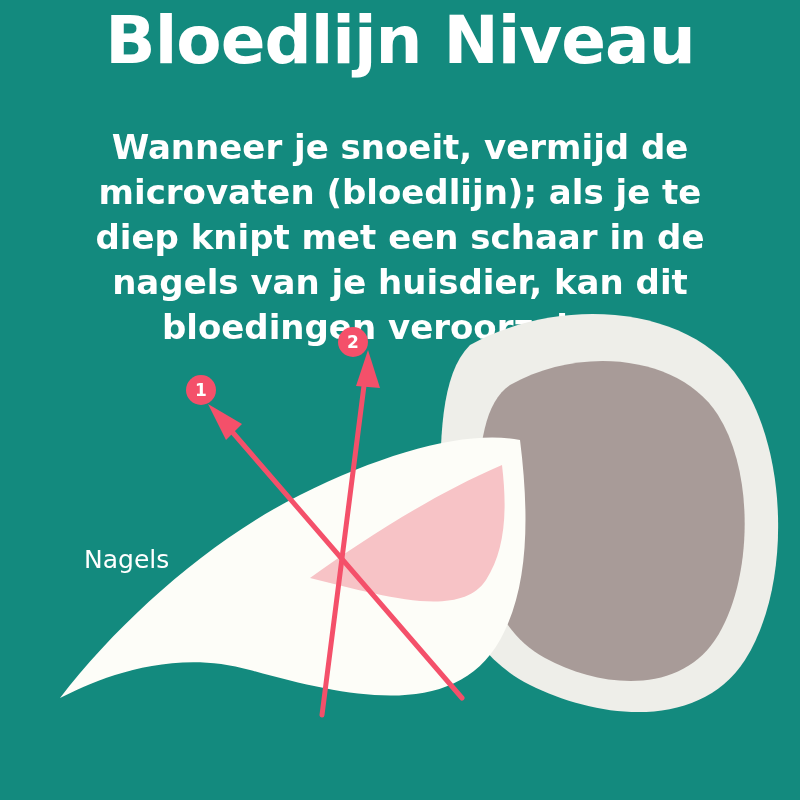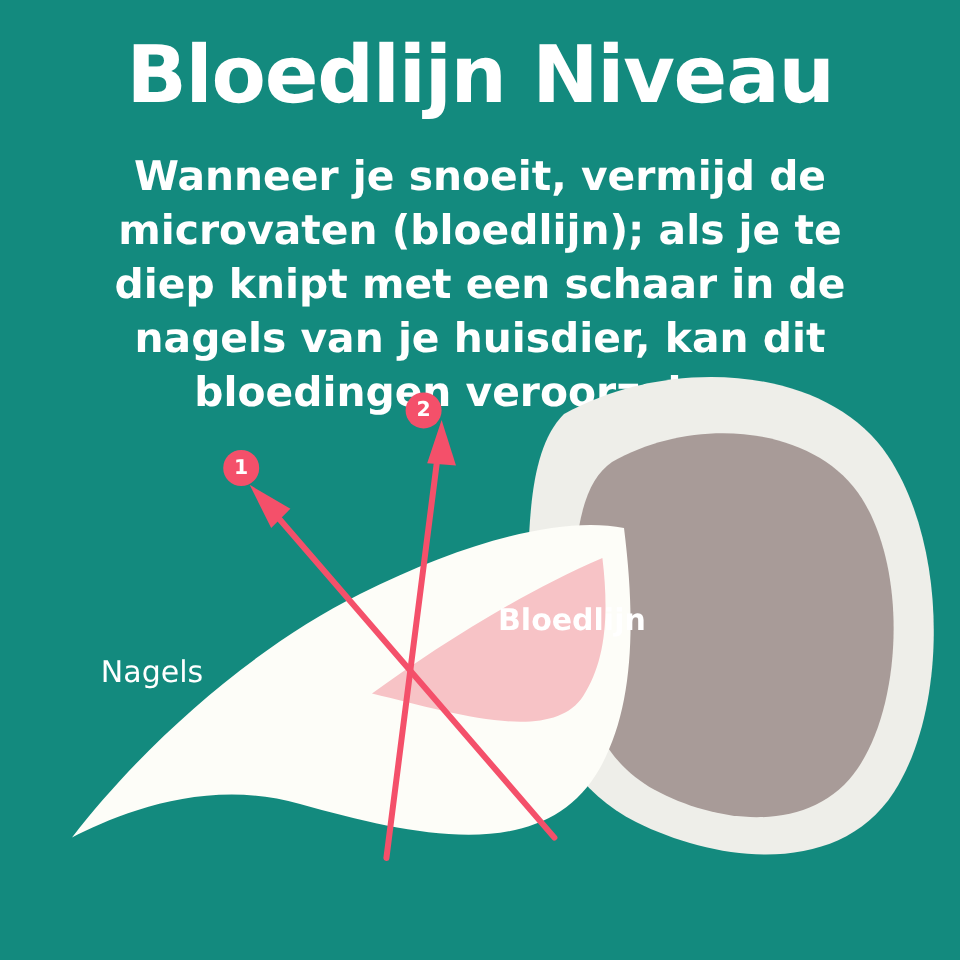--- a/index.html
+++ b/index.html
@@ -16,21 +16,21 @@
   }
   #page {
     position: relative;
     width: 800px;
     height: 800px;
     background: #138a7e;
     overflow: hidden;
   }
   .title {
     position: absolute;
-    top: 28px;
+    top: 6px;
     left: 0;
     width: 800px;
     text-align: center;
     color: #ffffff;
     font-family: "DejaVu Sans", sans-serif;
     font-weight: bold;
     font-size: 66px;
     letter-spacing: -1px;
     line-height: 1.05;
   }
@@ -114,15 +114,14 @@
     <g>
       <line x1="322" y1="425" x2="366" y2="80" stroke="#f4506a" stroke-width="5" stroke-linecap="round"></line>
       <polygon points="368,60 380,98 356,96" fill="#f4506a"></polygon>
     </g>
   </svg>
 
   <div class="badge" id="badge1">1</div>
   <div class="badge" id="badge2">2</div>
 
   <div class="label-nagels">Nagels</div>
-  <div class="label-bloedlijn">Bloedlijn</div>
 
 </div>
 
 </body></html>

